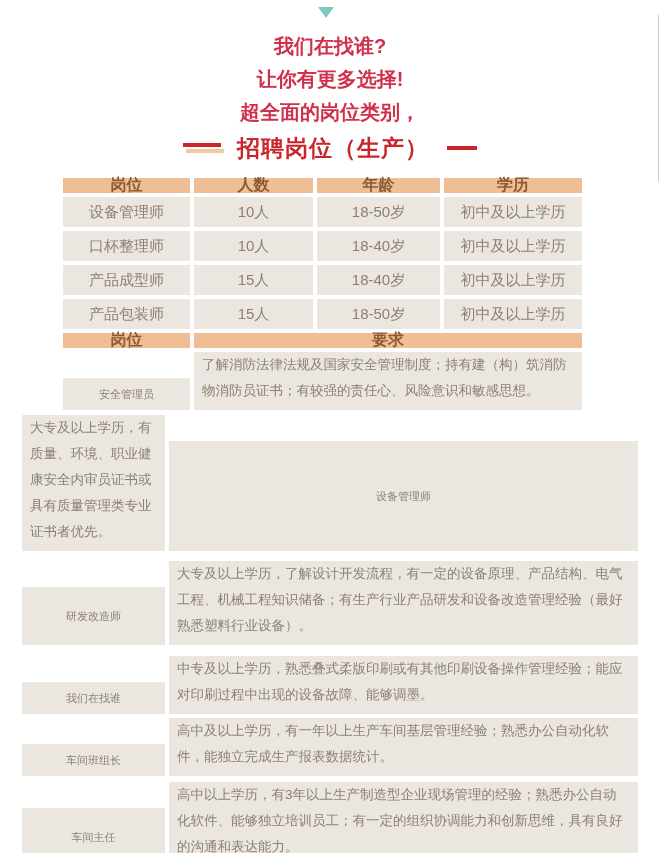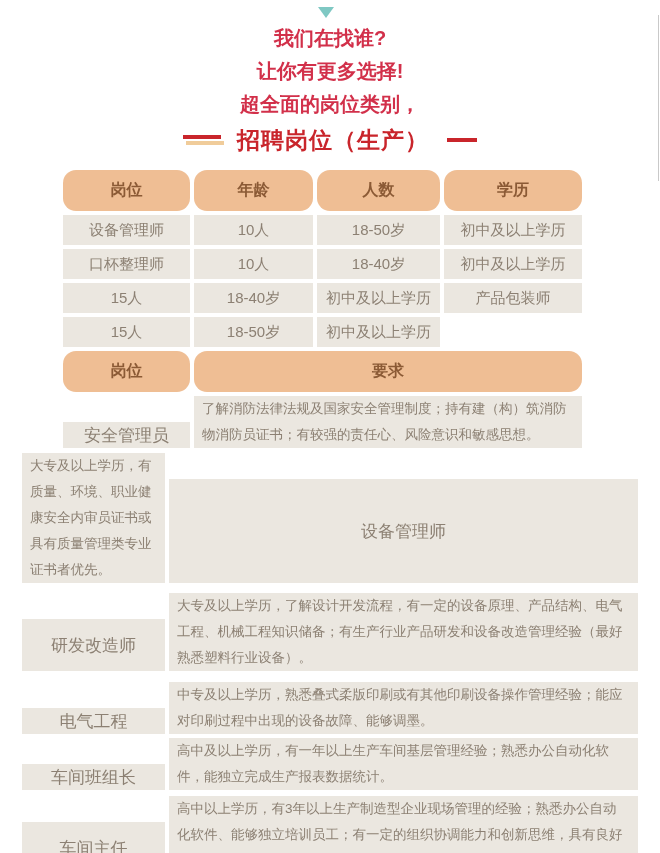--- a/index.html
+++ b/index.html
@@ -21,21 +21,21 @@
   .triangle{
     position:absolute;top:7px;left:318px;width:0;height:0;
     border-left:8px solid transparent;border-right:8px solid transparent;
     border-top:11px solid var(--teal,#7fc8c3);
   }
   .right-line{
     position:absolute;top:15px;right:1px;width:1px;height:166px;
     background:var(--border-line,#c9c9c9);
   }
   .intro{
-    margin-top:22px;text-align:center;
+    margin-top:30px;text-align:center;
     color:var(--accent-red,#d2304a);
     font-weight:bold;font-size:20px;line-height:33px;
   }
   .title-row{
     margin-top:2px;height:34px;
     display:flex;align-items:center;justify-content:center;gap:12px;
   }
   .section-title{
     margin:0;font-size:23px;font-weight:bold;letter-spacing:1px;
     color:var(--title-red,#c9252b);
@@ -54,36 +54,36 @@
   #positions-table{
     margin:13px 0 0 63px;width:519px;display:grid;
     grid-template-columns:127px 119px 123px 138px;gap:4px;
   }
   #requirements-table{
     margin:4px 0 0 63px;width:519px;display:grid;
     grid-template-columns:127px 388px;gap:4px;
   }
   .th{
     background:var(--header-bg,#efbe94);color:var(--header-text,#8b5a35);
-    font-weight:bold;font-size:16px;height:41px;
-    display:flex;align-items:center;justify-content:center;border-radius:13px;
+    font-weight:bold;font-size:16px;height:15px;
+    display:flex;align-items:center;justify-content:center;
   }
   .td{
     background:var(--cell-bg,#ebe7e0);color:var(--cell-text,#8c8073);
     font-size:15px;height:30px;
     display:flex;align-items:center;justify-content:center;
   }
   .label-cell{
     background:var(--cell-bg,#ebe7e0);color:var(--cell-text,#8c8073);
-    font-size:17px;display:flex;align-items:center;justify-content:center;margin-top:26px;
+    font-size:11px;display:flex;align-items:center;justify-content:center;margin-top:26px;
   }
   .req-cell{
     background:var(--cell-bg,#ebe7e0);color:var(--cell-text,#8c8073);
     font-size:13.5px;line-height:26px;
-    padding:0 12px 0 8px;display:flex;align-items:center;
+    padding:0 12px 6px 8px;display:flex;align-items:center;
   }
   .wide-group{
     margin-left:22px;width:616px;display:grid;
     grid-template-columns:143px 469px;gap:4px;
   }
   #wide-groups .wide-group:nth-child(1){margin-top:5px;}
   #wide-groups .wide-group:nth-child(2){margin-top:10px;}
   #wide-groups .wide-group:nth-child(3){margin-top:11px;}
   #wide-groups .wide-group:nth-child(4){margin-top:6px;}
 </style>
@@ -100,31 +100,32 @@
 </div>
 
 <div class="title-row">
   <span class="deco-left"></span>
   <h1 class="section-title">招聘岗位（生产）</h1>
   <span class="deco-right"></span>
 </div>
 
 <div id="positions-table">
     <div class="th">岗位</div>
+    <div class="th">人数</div>
     <div class="th">年龄</div>
-    <div class="th">人数</div>
     <div class="th">学历</div>
     <div class="td">设备管理师</div>
     <div class="td">10人</div>
     <div class="td">18-50岁</div>
     <div class="td">初中及以上学历</div>
     <div class="td">口杯整理师</div>
     <div class="td">10人</div>
     <div class="td">18-40岁</div>
     <div class="td">初中及以上学历</div>
+    <div class="td">产品成型师</div>
     <div class="td">15人</div>
     <div class="td">18-40岁</div>
     <div class="td">初中及以上学历</div>
     <div class="td">产品包装师</div>
     <div class="td">15人</div>
     <div class="td">18-50岁</div>
     <div class="td">初中及以上学历</div>
   </div>
 <div id="requirements-table">
     <div class="th">岗位</div>
@@ -141,21 +142,21 @@
       </div>
       <div class="label-cell">设备管理师</div>
     </div>
     <div class="wide-group">
       <div class="label-cell">研发改造师</div>
       <div class="req-cell">
         <span>大专及以上学历，了解设计开发流程，有一定的设备原理、产品结构、电气工程、机械工程知识储备；有生产行业产品研发和设备改造管理经验（最好熟悉塑料行业设备）。</span>
       </div>
     </div>
     <div class="wide-group">
-      <div class="label-cell">电气工程</div>
+      <div class="label-cell">我们在找谁</div>
       <div class="req-cell">
         <span>中专及以上学历，熟悉叠式柔版印刷或有其他印刷设备操作管理经验；能应对印刷过程中出现的设备故障、能够调墨。</span>
       </div>
       <div class="label-cell">车间班组长</div>
       <div class="req-cell">
         <span>高中及以上学历，有一年以上生产车间基层管理经验；熟悉办公自动化软件，能独立完成生产报表数据统计。</span>
       </div>
     </div>
     <div class="wide-group">
       <div class="label-cell">车间主任</div>

